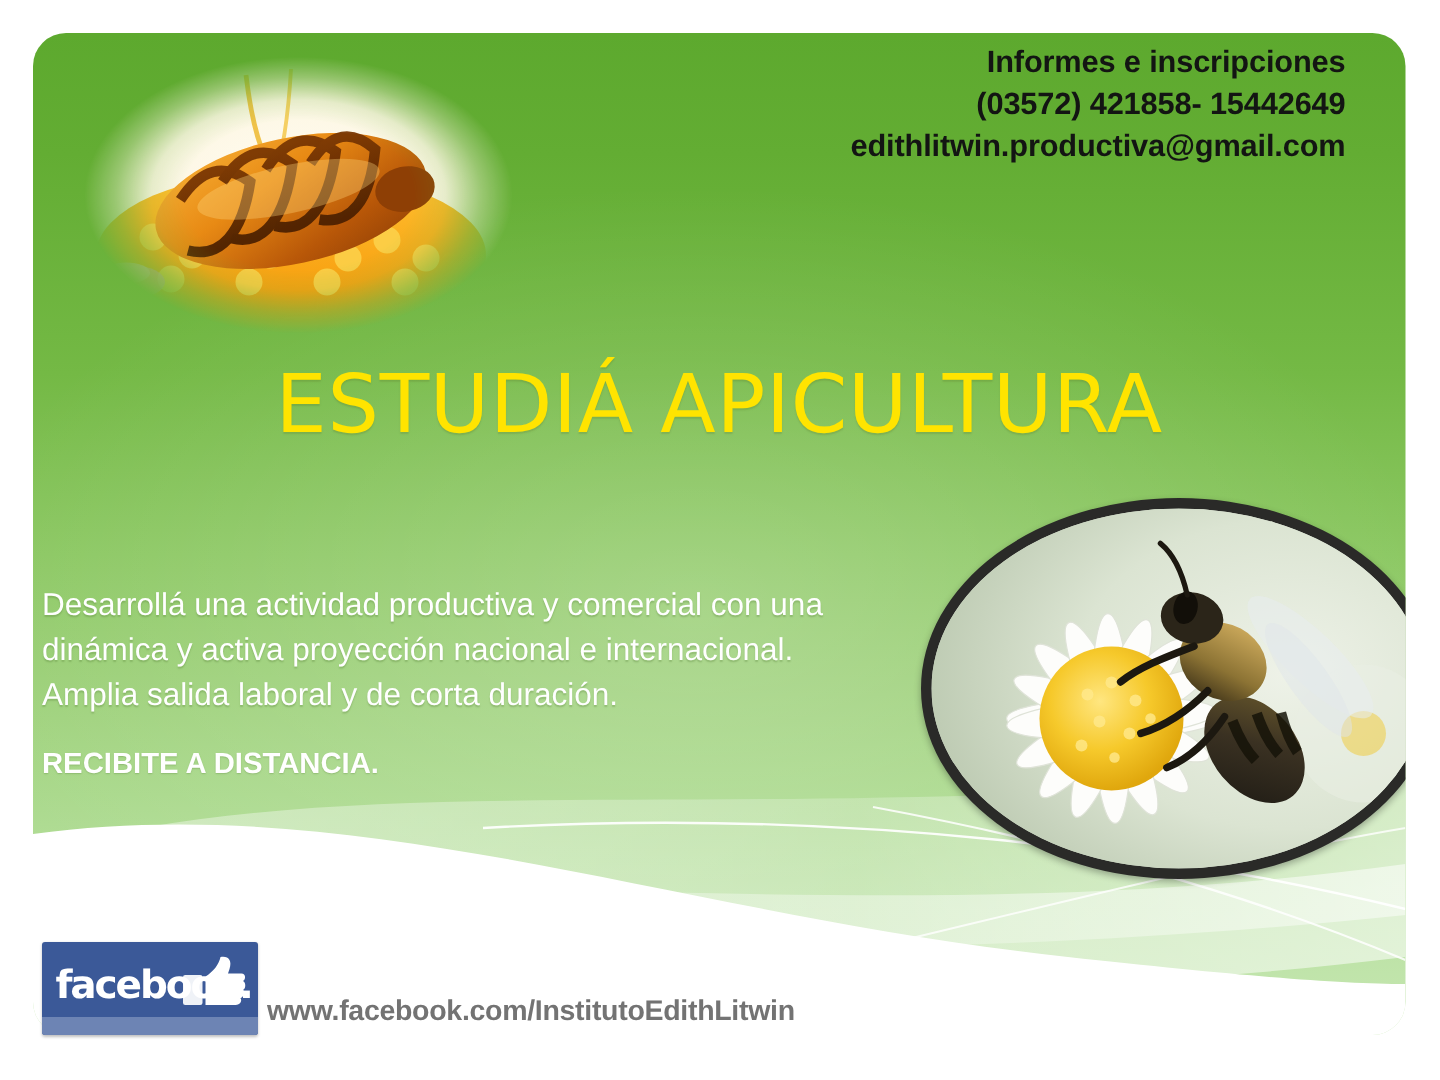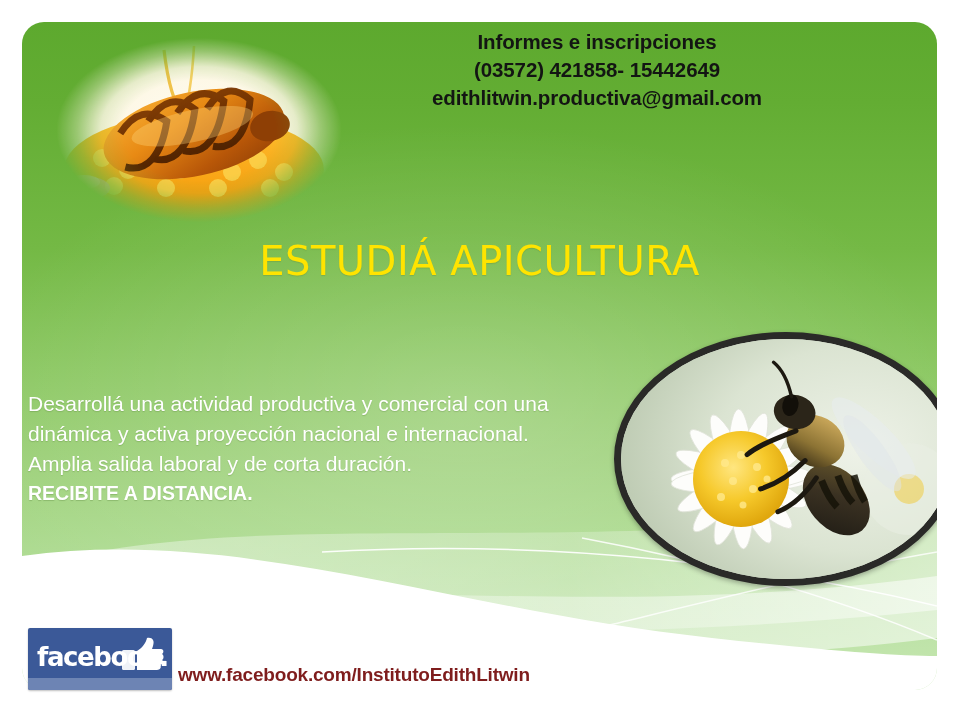--- a/index.html
+++ b/index.html
@@ -32,42 +32,42 @@
     pointer-events:none;
   }
 
   
   .wave-wrap{position:absolute;left:0;bottom:0;width:915px;height:230px;}
   .wave-wrap svg{display:block;width:100%;height:100%;}
 
   
   .contact{
     position:absolute;right:40px;top:6px;width:600px;
-    text-align:center;color:#131513;
+    text-align:right;color:#131513;
     font-weight:bold;font-size:20.5px;line-height:1.37;
     letter-spacing:-0.1px;
   }
   .contact div{white-space:nowrap;}
 
   
   .title{
     position:absolute;left:0;top:216px;width:915px;text-align:center;
-    color:#ffe400;font-size:40px;letter-spacing:0.5px;
+    color:#ffe400;font-size:54px;letter-spacing:0.5px;
     font-family:"DejaVu Sans", sans-serif;font-weight:400;
     text-shadow:0 1px 1px rgba(90,120,40,0.25);
   }
 
   
   .body-copy{
     position:absolute;left:6px;top:367px;width:540px;
     color:#ffffff;font-size:21px;line-height:1.42;
     text-shadow:0 1px 1px rgba(80,120,50,0.30);
   }
   .body-copy .lead{font-weight:400;}
-  .body-copy .cta{display:block;margin-top:2px;font-weight:bold;font-size:19.5px;}
+  .body-copy .cta{display:block;margin-top:18px;font-weight:bold;font-size:19.5px;}
 
   
   .honey{
     position:absolute;left:22px;top:8px;width:310px;height:200px;
     border-radius:50%;overflow:hidden;
     -webkit-mask-image:radial-gradient(ellipse 48% 48% at 50% 50%,
         #000 52%, rgba(0,0,0,0.85) 66%, rgba(0,0,0,0.35) 82%, rgba(0,0,0,0) 96%);
     mask-image:radial-gradient(ellipse 48% 48% at 50% 50%,
         #000 52%, rgba(0,0,0,0.85) 66%, rgba(0,0,0,0.35) 82%, rgba(0,0,0,0) 96%);
   }
@@ -93,21 +93,21 @@
     position:absolute;left:9px;top:14px;
     color:#ffffff;font-weight:bold;font-size:26px;letter-spacing:-1.4px;
     font-family:"DejaVu Sans", sans-serif;
   }
   .fb-badge .fb-thumb{position:absolute;right:8px;top:8px;width:42px;height:36px;}
   .fb-badge .fb-strip{
     position:absolute;left:0;bottom:0;width:100%;height:12px;background:#6d84b4;
   }
   .fb-url{
     position:absolute;left:178px;top:664px;
-    color:#7f1d1d;font-weight:bold;font-size:19px;letter-spacing:-0.2px;
+    color:#737373;font-weight:bold;font-size:19px;letter-spacing:-0.2px;
   }
 </style>
 </head>
 <body>
 
 <div class="slide">
 
   <div class="green-panel">
     <div class="panel-sheen"></div>
 

